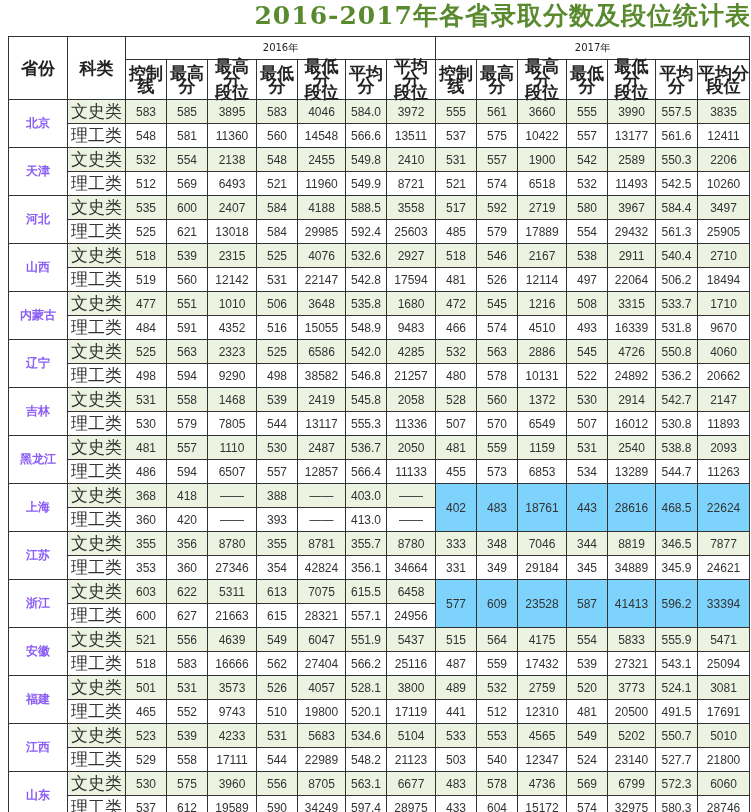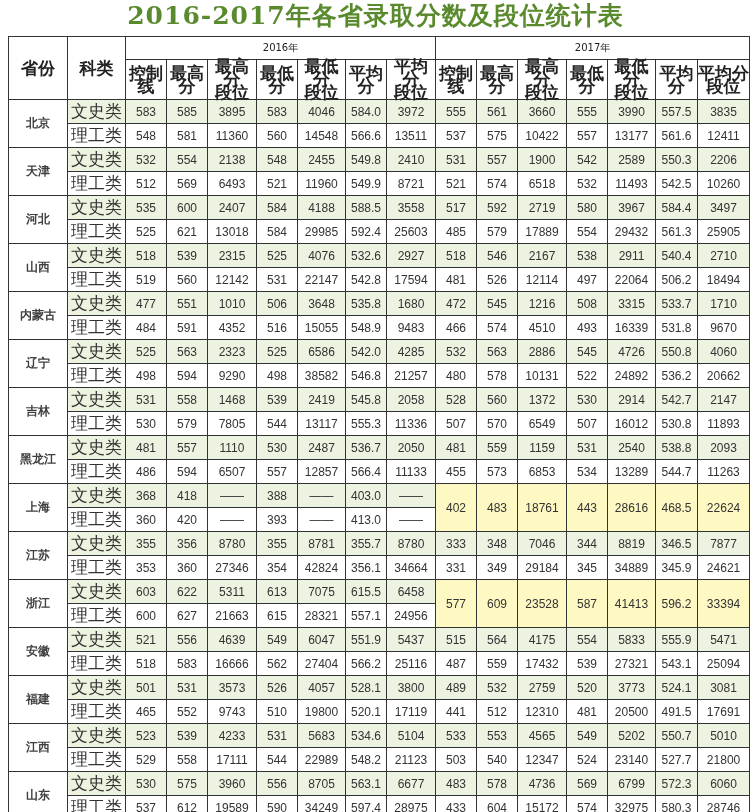--- a/index.html
+++ b/index.html
@@ -1,27 +1,27 @@
 <!DOCTYPE html>
 <html><head>
 <meta charset="utf-8">
 <style>
   html, body { margin:0; padding:0; background:#ffffff; }
   body { width:751px; height:812px; position:relative; font-family:"DejaVu Sans", sans-serif; overflow:hidden; }
-  .title { position:absolute; left:0; top:0; width:751px; height:34px; text-align:center; color:#5a8a2e; font-family:"DejaVu Serif", serif; font-weight:bold; font-size:25px; line-height:32px; letter-spacing:1px; }
+  .title { position:absolute; left:0; top:0; width:751px; height:34px; text-align:right; color:#5a8a2e; font-family:"DejaVu Serif", serif; font-weight:bold; font-size:25px; line-height:32px; letter-spacing:1px; }
   table { position:absolute; left:8px; top:36px; border-collapse:collapse; table-layout:fixed; width:742px; }
   td, th { border:1.5px solid #333; text-align:center; vertical-align:middle; font-size:11.5px; color:#333; padding:0; font-weight:normal; }
   th { font-weight:bold; color:#222; font-size:17px; }
   th.yr { font-weight:normal; font-size:10px; height:22px; }
   th.sub { height:30px; line-height:13px;margin-top:16px; }
   td { height:22.9px; font-family:"Liberation Sans", sans-serif; font-size:12px; }
-  td.prov { font-weight:bold; font-family:"DejaVu Sans", sans-serif; font-size:12px; color:#404040; }
+  td.prov { font-weight:bold; font-family:"DejaVu Sans", sans-serif; font-size:12px; color:#8b5cf6; }
   td.subj { font-family:"DejaVu Sans", sans-serif; font-size:17px; }
   tr.wen td:not(.prov):not(.merged) { background:#edf3e1; }
-  td.merged { background:#fef9c3; }
+  td.merged { background:#7dd3fc; }
 </style>
 </head>
 <body>
 
 <div class="title">2016-2017年各省录取分数及段位统计表</div>
 
 <table>
   <colgroup>
     <col style="width:59px">
       <col style="width:58px">

